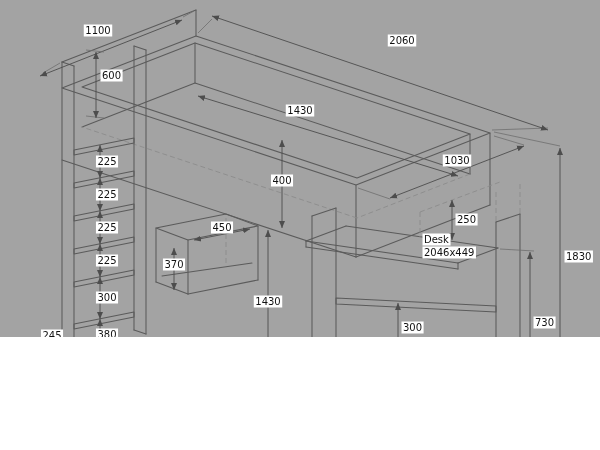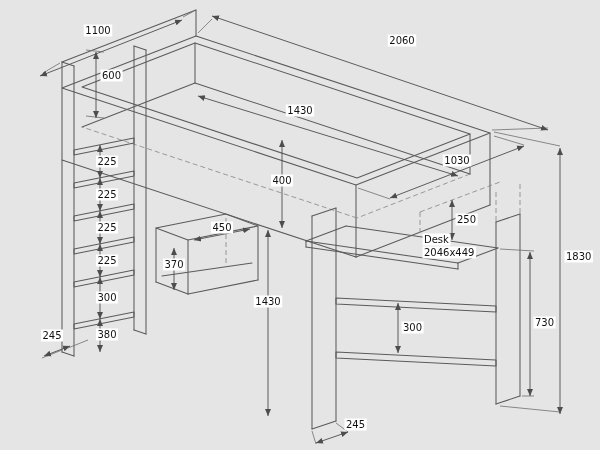--- a/index.html
+++ b/index.html
@@ -1,16 +1,16 @@
 <!DOCTYPE html>
 <html><head>
 <meta charset="utf-8">
 <style>
   html,body{margin:0;padding:0;background:#fff;}
-  .stage{width:600px;height:450px;background:#e5e5e5;position:relative;overflow:hidden;
+  .stage{width:600px;height:337px;background:#a3a3a3;position:relative;overflow:hidden;
          font-family:"DejaVu Sans",sans-serif;}
   svg{display:block;}
   .edge{stroke:#5b5b5b;stroke-width:1.05;fill:none;stroke-linejoin:round;stroke-linecap:round;}
   .hid{stroke:#8a8a8a;stroke-width:.85;fill:none;stroke-dasharray:5 3;}
   .dim-line{stroke:#4d4d4d;stroke-width:.9;fill:none;
             marker-start:url(#arw);marker-end:url(#arw);}
   .ext{stroke:#6e6e6e;stroke-width:.8;fill:none;}
   text.dim{font:10px "DejaVu Sans",sans-serif;fill:#111;}
   .mid{text-anchor:middle;}
 </style>

